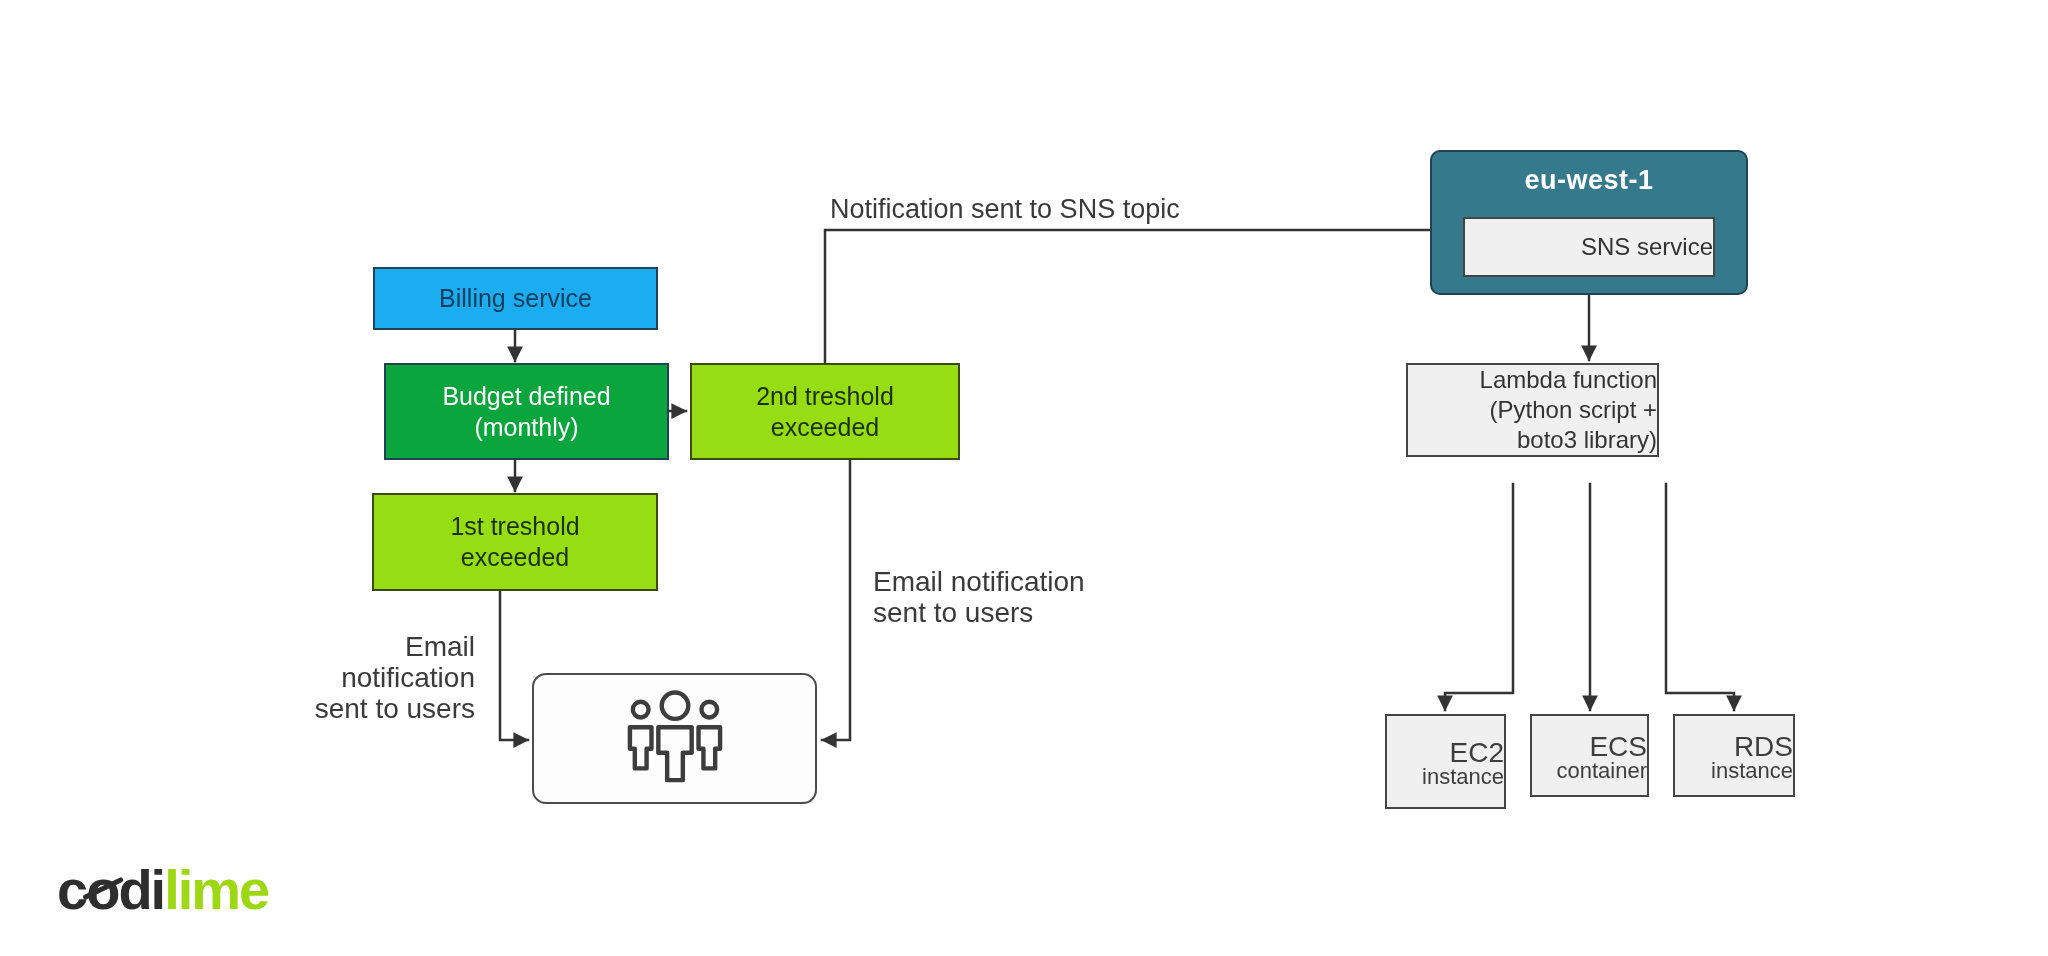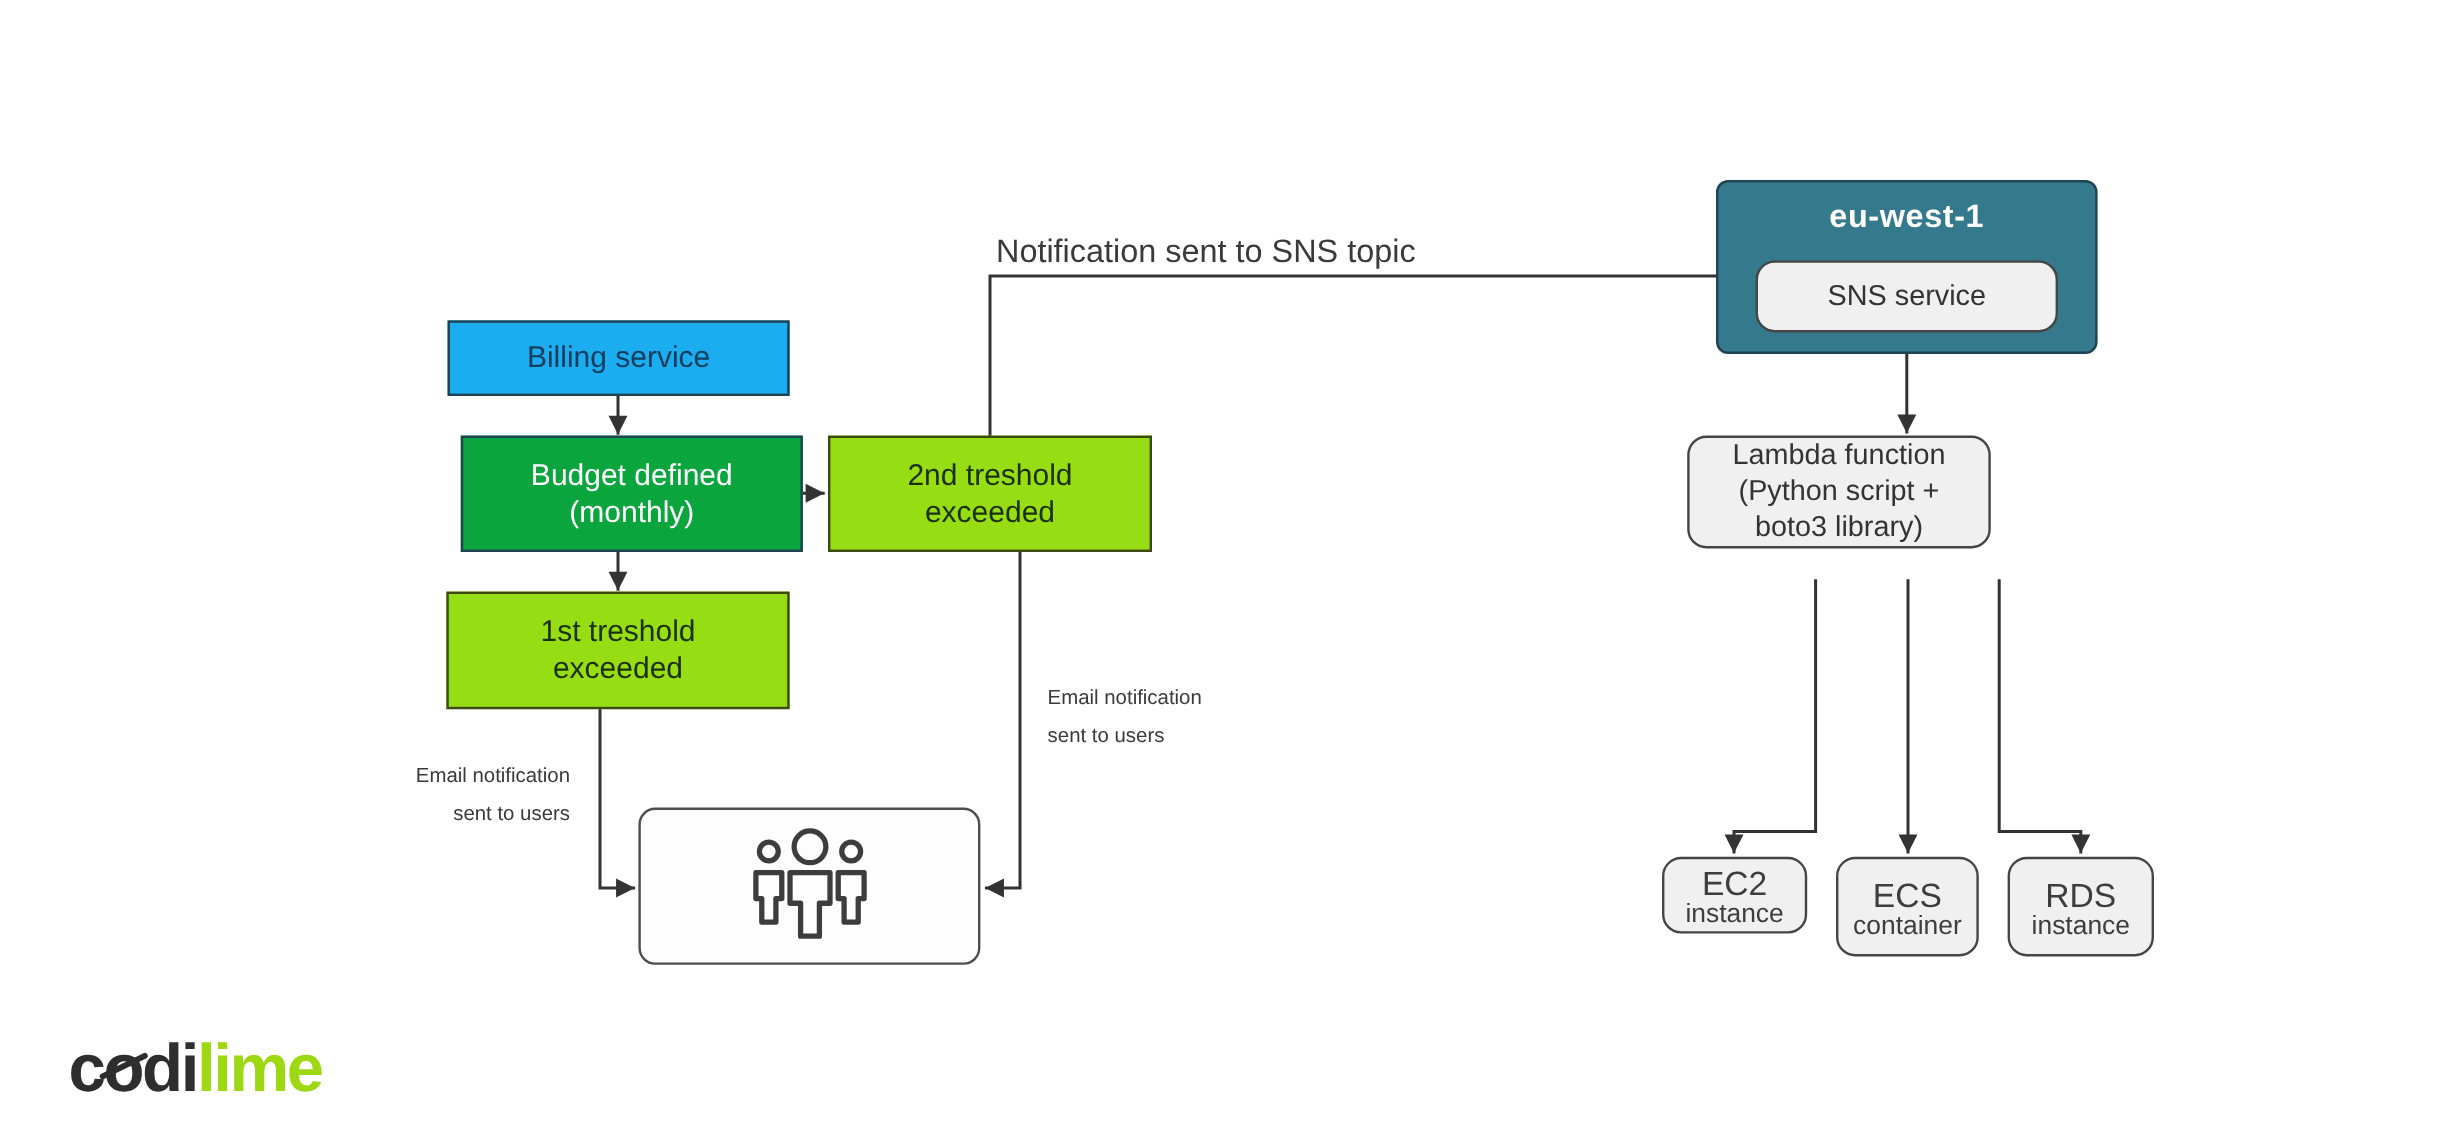--- a/index.html
+++ b/index.html
@@ -10,28 +10,28 @@
   .wires{position:absolute;left:0;top:0;width:2048px;height:956px;pointer-events:none;}
   .wires path{fill:none;stroke:var(--line,#333);stroke-width:2.5px;stroke-linecap:square;}
   .node{
     position:absolute;box-sizing:border-box;display:flex;flex-direction:column;
     align-items:center;justify-content:center;text-align:center;border-radius:0;
   }
   .node .line{display:block;}
   .box-blue{background:var(--blue);border:2.5px solid var(--border-dark);color:var(--billing-text);font-size:25px;line-height:31px;}
   .box-green{background:var(--green);border:2.5px solid var(--border-dark);color:var(--white);font-size:25px;line-height:31px;}
   .box-lime{background:var(--lime);border:2.5px solid var(--border-lime);color:var(--lime-text);font-size:25px;line-height:31px;}
-  .box-gray{background:var(--gray-box);border:2.5px solid var(--border-gray);color:#333333;font-size:24px;line-height:30px;border-radius:16px;}
+  .box-gray{background:var(--gray-box);border:2.5px solid var(--border-gray);color:#333333;font-size:24px;line-height:30px;border-radius:0;align-items:flex-end;}
   .region{background:var(--teal);border:2.5px solid var(--border-dark);border-radius:10px;justify-content:flex-start;padding-top:13px;}
   .region-title{color:var(--white);font-size:27px;font-weight:bold;letter-spacing:.5px;}
   .users-box{background:var(--users-box);border:2.5px solid #4d4d4d;border-radius:14px;}
   .users-box svg{display:block;}
   .svc .t{font-size:28px;line-height:31px;color:var(--gray-text);}
   .svc .s{font-size:22px;line-height:20px;color:var(--gray-text);margin-top:-1px;}
-  .edge-label{position:absolute;font-size:17px;line-height:31px;color:var(--label-text);}
+  .edge-label{position:absolute;font-size:28px;line-height:31px;color:var(--label-text);}
   .edge-label .line{display:block;}
   .edge-label.nowrap{white-space:nowrap;font-size:27px;}
   .logo{position:absolute;left:57px;top:858px;font-size:56px;font-weight:bold;letter-spacing:-2px;line-height:64px;}
   .logo-dark{color:var(--logo-dark);}
   .logo-green{color:var(--logo-green);}
   .logo-o{position:relative;display:inline-block;}
   .o-slash{position:absolute;left:-5px;top:28px;width:44px;height:4.5px;background:var(--logo-dark);
            transform:rotate(-26deg);border-radius:3px;}
 </style>
 </head>
@@ -94,21 +94,21 @@
   <div class="node box-gray" style="left:1463px;top:217px;width:252px;height:60px;">
     <span class="line">SNS service</span>
   </div>
 
   <div class="node box-gray" style="left:1406px;top:363px;width:253px;height:94px;">
     <span class="line">Lambda function</span>
     <span class="line">(Python script +</span>
     <span class="line">boto3 library)</span>
   </div>
 
-  <div class="node box-gray svc" style="left:1385px;top:714px;width:121px;height:64px;">
+  <div class="node box-gray svc" style="left:1385px;top:714px;width:121px;height:95px;">
     <span class="t">EC2</span>
     <span class="s">instance</span>
   </div>
 
   <div class="node box-gray svc" style="left:1530px;top:714px;width:119px;height:83px;">
     <span class="t">ECS</span>
     <span class="s">container</span>
   </div>
 
   <div class="node box-gray svc" style="left:1673px;top:714px;width:122px;height:83px;">

